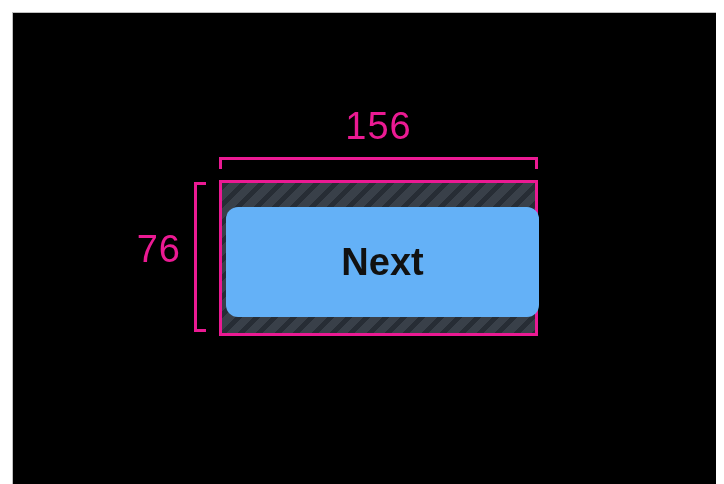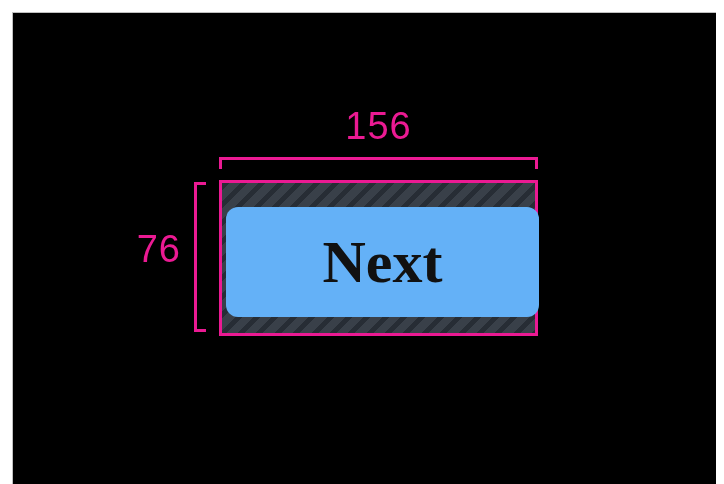--- a/index.html
+++ b/index.html
@@ -88,22 +88,22 @@
     left: 0;
     top: 20px;
     width: 313px;
     height: 110px;
     background: var(--button-blue);
     border: none;
     border-radius: 12px;
     display: flex;
     align-items: center;
     justify-content: center;
-    font-family: Liberation Serif, serif;
-    font-size: 60px;
+    font-family: Liberation Sans, sans-serif;
+    font-size: 38px;
     font-weight: 700;
     color: var(--button-text);
     cursor: pointer;
   }
 </style>
 </head>
 <body>
 
 <div class="frame">
 

